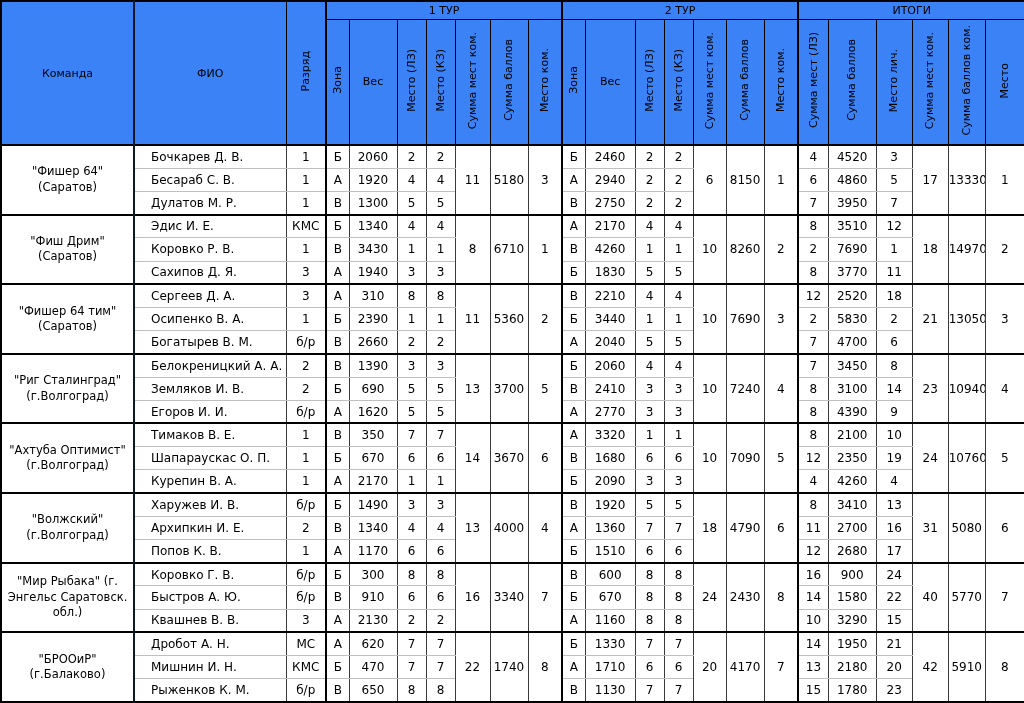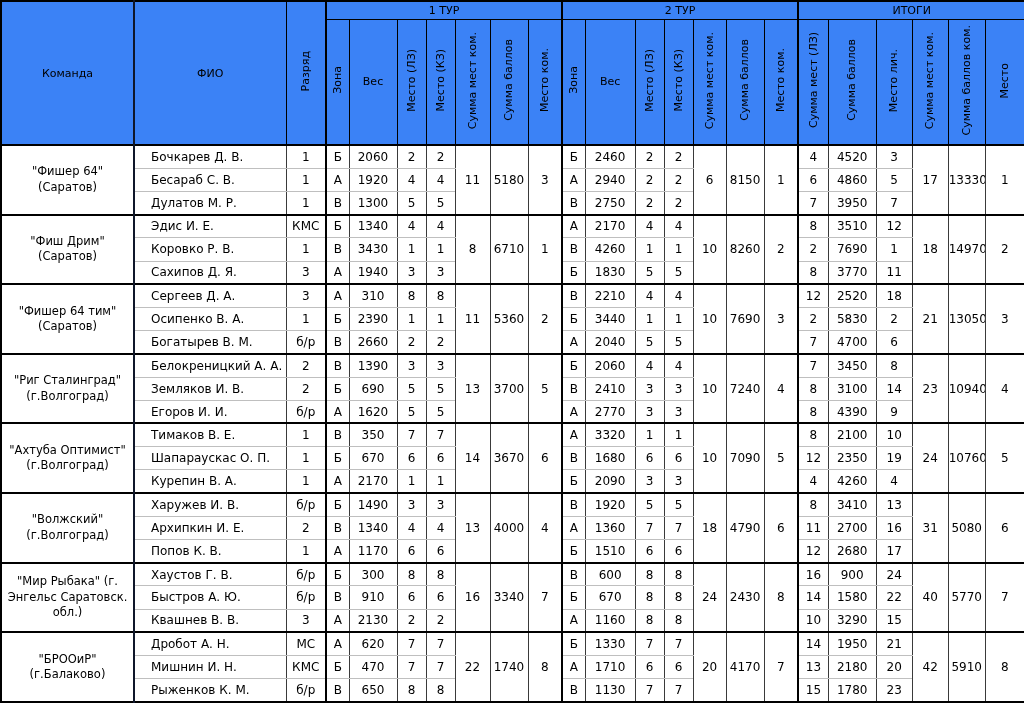--- a/index.html
+++ b/index.html
@@ -442,21 +442,21 @@
         <td class="sec">12</td>
         <td>2680</td>
         <td>17</td>
       </tr>
       <tr class="gs">
         <td class="team" rowspan="3">
           <div>"Мир Рыбака" (г.</div>
           <div>Энгельс Саратовск.</div>
           <div>обл.)</div>
         </td>
-        <td class="fio">Хаустов Г. В.</td>
+        <td class="fio">Коровко Г. В.</td>
         <td>б/р</td>
         <td class="sec">Б</td>
         <td>300</td>
         <td>8</td>
         <td>8</td>
         <td rowspan="3">16</td>
         <td rowspan="3">3340</td>
         <td rowspan="3">7</td>
         <td class="sec">В</td>
         <td>600</td>

